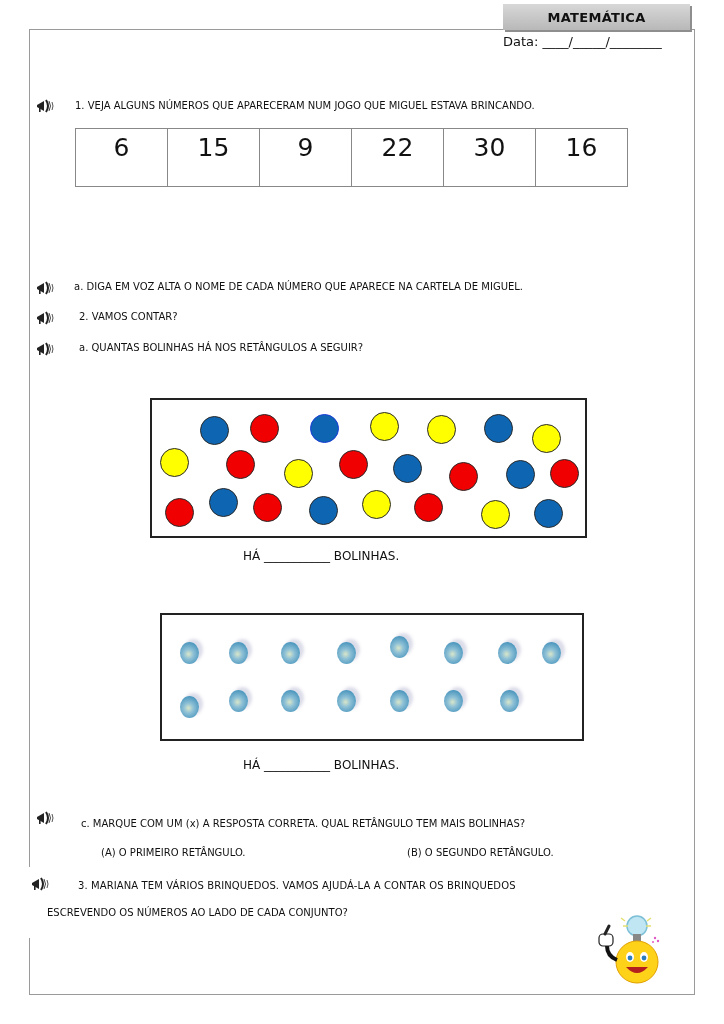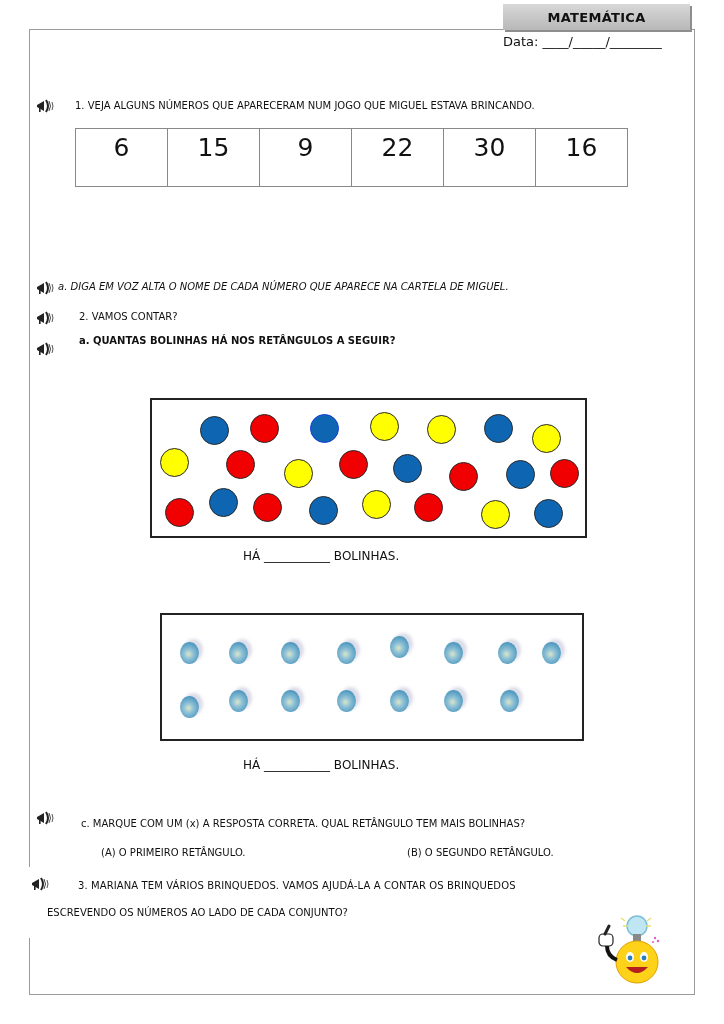--- a/index.html
+++ b/index.html
@@ -79,21 +79,21 @@
 
 <div class="abs spk" style="left:36px;top:280px;">
   <svg width="22" height="16" viewBox="0 0 22 16">
       <path d="M1 7 L8 3 L8 13 L1 9 Z" fill="#222"></path>
       <rect x="3" y="9" width="1.6" height="5" fill="#222"></rect>
       <path d="M10 2 q4 6 0 12" stroke="#222" stroke-width="2" fill="none"></path>
       <path d="M13 3 q3 5 0 10" stroke="#444" stroke-width="1" fill="none"></path>
       <path d="M16 4 q2 4 0 8" stroke="#555" stroke-width="1" fill="none"></path>
     </svg>
 </div>
-<div class="abs q" style="left:58px;top:281px;font-style:italic;">a.  DIGA EM VOZ ALTA O NOME DE CADA NÚMERO QUE APARECE NA CARTELA DE MIGUEL.</div>
+<div class="abs q" style="left:74px;top:281px;">a.  DIGA EM VOZ ALTA O NOME DE CADA NÚMERO QUE APARECE NA CARTELA DE MIGUEL.</div>
 
 <div class="abs spk" style="left:36px;top:310px;">
   <svg width="22" height="16" viewBox="0 0 22 16">
       <path d="M1 7 L8 3 L8 13 L1 9 Z" fill="#222"></path>
       <rect x="3" y="9" width="1.6" height="5" fill="#222"></rect>
       <path d="M10 2 q4 6 0 12" stroke="#222" stroke-width="2" fill="none"></path>
       <path d="M13 3 q3 5 0 10" stroke="#444" stroke-width="1" fill="none"></path>
       <path d="M16 4 q2 4 0 8" stroke="#555" stroke-width="1" fill="none"></path>
     </svg>
 </div>
@@ -101,21 +101,21 @@
 
 <div class="abs spk" style="left:36px;top:341px;">
   <svg width="22" height="16" viewBox="0 0 22 16">
       <path d="M1 7 L8 3 L8 13 L1 9 Z" fill="#222"></path>
       <rect x="3" y="9" width="1.6" height="5" fill="#222"></rect>
       <path d="M10 2 q4 6 0 12" stroke="#222" stroke-width="2" fill="none"></path>
       <path d="M13 3 q3 5 0 10" stroke="#444" stroke-width="1" fill="none"></path>
       <path d="M16 4 q2 4 0 8" stroke="#555" stroke-width="1" fill="none"></path>
     </svg>
 </div>
-<div class="abs q" style="left:79px;top:335px;font-weight:bold;">a. QUANTAS BOLINHAS HÁ NOS RETÂNGULOS A SEGUIR?</div>
+<div class="abs q" style="left:79px;top:342px;">a. QUANTAS BOLINHAS HÁ NOS RETÂNGULOS A SEGUIR?</div>
 
 <div class="abs box1">
   <div class="dot blue" style="left:48px;top:16px;"></div>
   <div class="dot red" style="left:98px;top:14px;"></div>
   <div class="dot blue-bright" style="left:158px;top:14px;"></div>
   <div class="dot yellow" style="left:218px;top:12px;"></div>
   <div class="dot yellow" style="left:275px;top:15px;"></div>
   <div class="dot blue" style="left:332px;top:14px;"></div>
   <div class="dot yellow" style="left:380px;top:24px;"></div>
 

